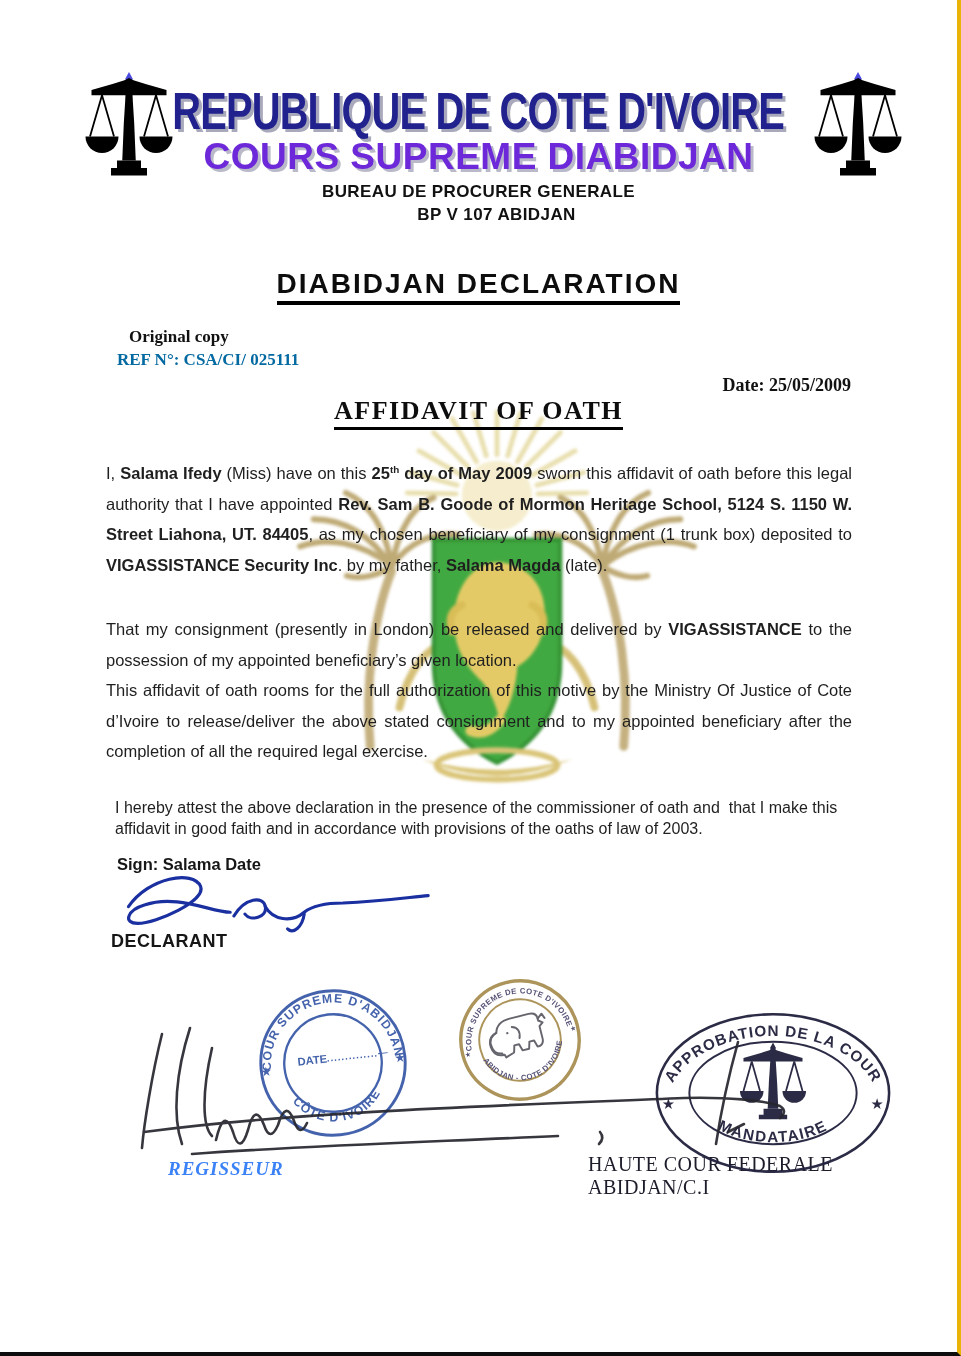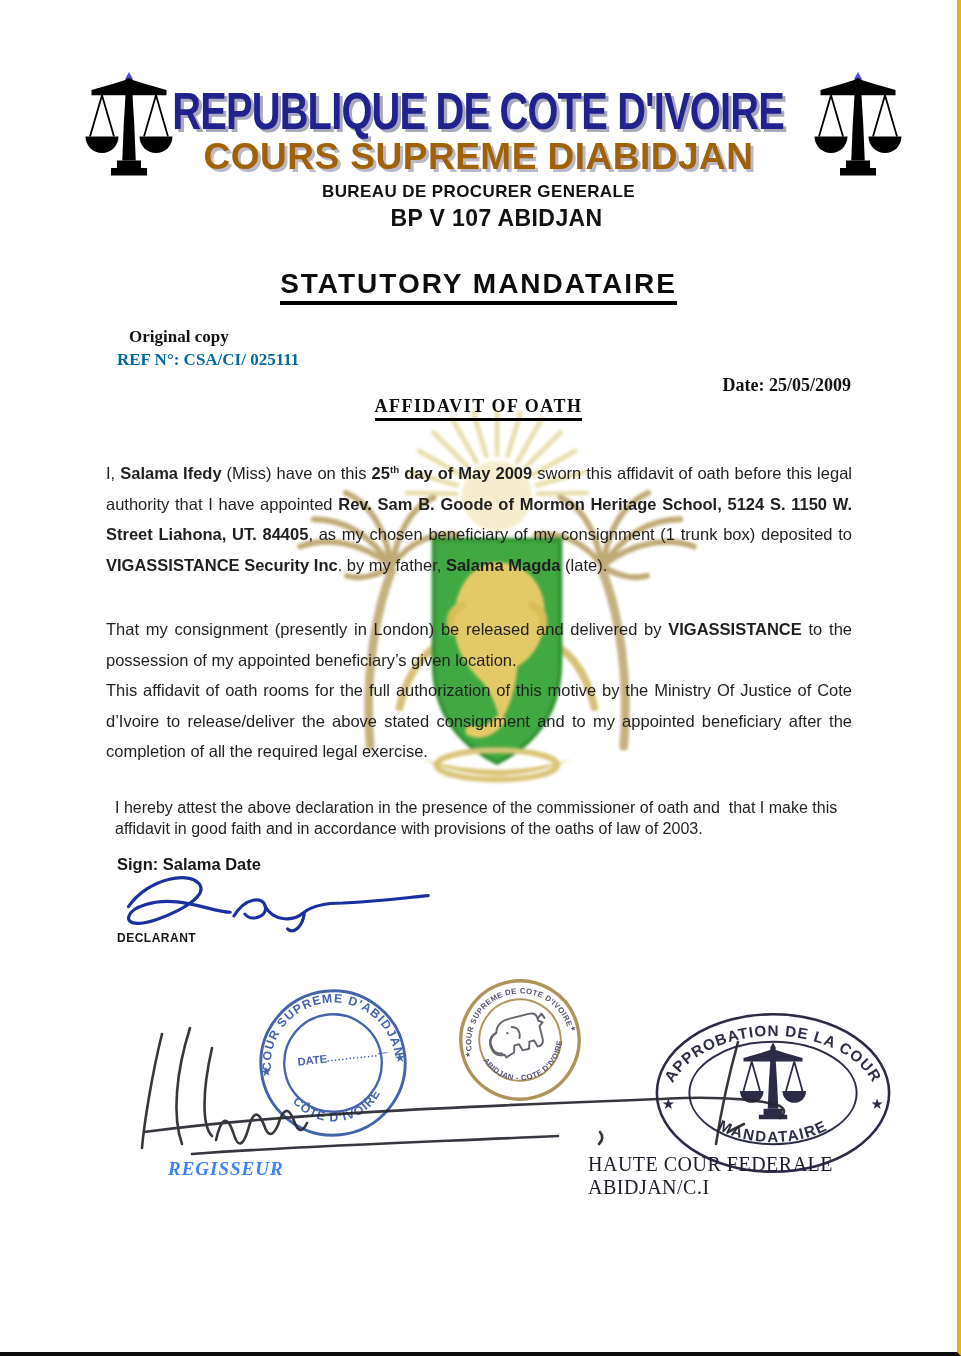--- a/index.html
+++ b/index.html
@@ -19,53 +19,53 @@
   .scales-right{left:812px;}
   .titles{position:absolute;left:0;right:0;top:86px;text-align:center;z-index:2;}
   .t1{
     display:inline-block;font-weight:700;font-size:51px;line-height:1.0;
     color:#22228E;letter-spacing:-1px;
     transform:scaleX(0.78);transform-origin:center;
     text-shadow:4px 3px 0 #a9a9bc;white-space:nowrap;
   }
   .t2{
     margin-top:1px;font-weight:700;font-size:37px;line-height:1.0;
-    color:#a16207;letter-spacing:0.5px;
+    color:#6d28d9;letter-spacing:0.5px;
     text-shadow:3px 3px 0 #b9b9c9;white-space:nowrap;
   }
   .t3{margin-top:7px;font-weight:700;font-size:17px;letter-spacing:.4px;color:#111;}
-  .t4{margin-top:3px;font-weight:700;font-size:23px;letter-spacing:.4px;color:#111;padding-left:36px;}
+  .t4{margin-top:3px;font-weight:700;font-size:17px;letter-spacing:.4px;color:#111;padding-left:36px;}
   
   .statutory{position:absolute;left:0;right:0;top:268px;text-align:center;z-index:2;}
   .statutory span{
     display:inline-block;font-weight:700;font-size:28px;letter-spacing:2px;
     border-bottom:4px solid #000;padding-bottom:1px;color:#0d0d0d;
   }
   .orig{position:absolute;left:117px;top:327px;font-family:"Liberation Serif",serif;font-weight:700;font-size:17px;z-index:2;color:#111;margin-left:12px;}
   .ref{position:absolute;left:117px;top:350px;font-family:"Liberation Serif",serif;font-weight:700;font-size:17px;z-index:2;color:#0369a1;}
   .date{position:absolute;left:0;right:0;top:375px;text-align:right;padding-right:106px;
         font-family:"Liberation Serif",serif;font-weight:700;font-size:18px;z-index:2;color:#111;}
   .affidavit{position:absolute;left:0;right:0;top:396px;text-align:center;z-index:2;}
   .affidavit span{
-    display:inline-block;font-family:"Liberation Serif",serif;font-weight:700;font-size:18px;
+    display:inline-block;font-family:"Liberation Serif",serif;font-weight:700;font-size:26px;
     letter-spacing:1.5px;border-bottom:3px solid #000;padding-bottom:1px;color:#0d0d0d;
   }
   
   .watermark{position:absolute;left:246px;top:410px;width:502px;height:390px;z-index:0;
              filter:blur(1.6px) saturate(.95);opacity:.93;}
   
   .para{position:absolute;left:106px;width:746px;font-size:16.5px;z-index:2;color:#1f1f1f;}
   .p1{top:458px;line-height:30.5px;text-align:justify;}
   .p2{top:614px;line-height:30.5px;text-align:justify;}
   .p3{top:797px;line-height:21px;font-size:16px;width:752px;margin-left:9px;}
   .para sup{font-size:.6em;line-height:0;}
   
   .signlabel{position:absolute;left:117px;top:855px;font-weight:700;font-size:16.5px;z-index:2;color:#161616;}
   .bluesig{position:absolute;left:106px;top:866px;width:352px;height:74px;z-index:3;}
-  .declarant{position:absolute;left:117px;top:931px;font-weight:700;font-size:12px;letter-spacing:.5px;z-index:2;color:#161616;}
+  .declarant{position:absolute;left:111px;top:931px;font-weight:700;font-size:18px;letter-spacing:.5px;z-index:2;color:#161616;}
   
   .bluestamp{position:absolute;left:255px;top:985px;width:156px;height:156px;z-index:3;transform:rotate(-6deg);opacity:.95;}
   .elestamp{position:absolute;left:457px;top:977px;width:126px;height:126px;z-index:3;transform:rotate(-14deg);opacity:.95;}
   .ovalstamp{position:absolute;left:650px;top:1008px;width:246px;height:170px;z-index:3;opacity:.96;}
   .blacksig{position:absolute;left:128px;top:1012px;width:672px;height:150px;z-index:4;opacity:.92;}
   .regisseur{position:absolute;left:168px;top:1158px;font-family:"Liberation Serif",serif;font-style:italic;
              font-weight:600;font-size:19px;letter-spacing:1px;color:#3b82f6;z-index:2;}
   .hautecour{position:absolute;left:588px;top:1153px;font-family:"Liberation Serif",serif;
              font-size:20px;letter-spacing:.5px;color:#1c1c2a;z-index:2;}
 </style>
@@ -94,21 +94,21 @@
   </svg>
 
   <div class="titles">
     <div><span class="t1">REPUBLIQUE DE COTE D'IVOIRE</span></div>
     <div class="t2">COURS SUPREME DIABIDJAN</div>
     <div class="t3">BUREAU DE PROCURER GENERALE</div>
     <div class="t4">BP V 107 ABIDJAN</div>
   </div>
 
   <div class="statutory">
-    <span>STATUTORY MANDATAIRE</span>
+    <span>DIABIDJAN DECLARATION</span>
   </div>
   <div class="orig">Original copy</div>
   <div class="ref">REF N°: CSA/CI/ 025111</div>
   <div class="date">Date: 25/05/2009</div>
   <div class="affidavit">
     <span>AFFIDAVIT OF OATH</span>
   </div>
 
   <div class="watermark">
     <svg viewBox="0 0 500 400" width="100%" height="100%" aria-hidden="true">

